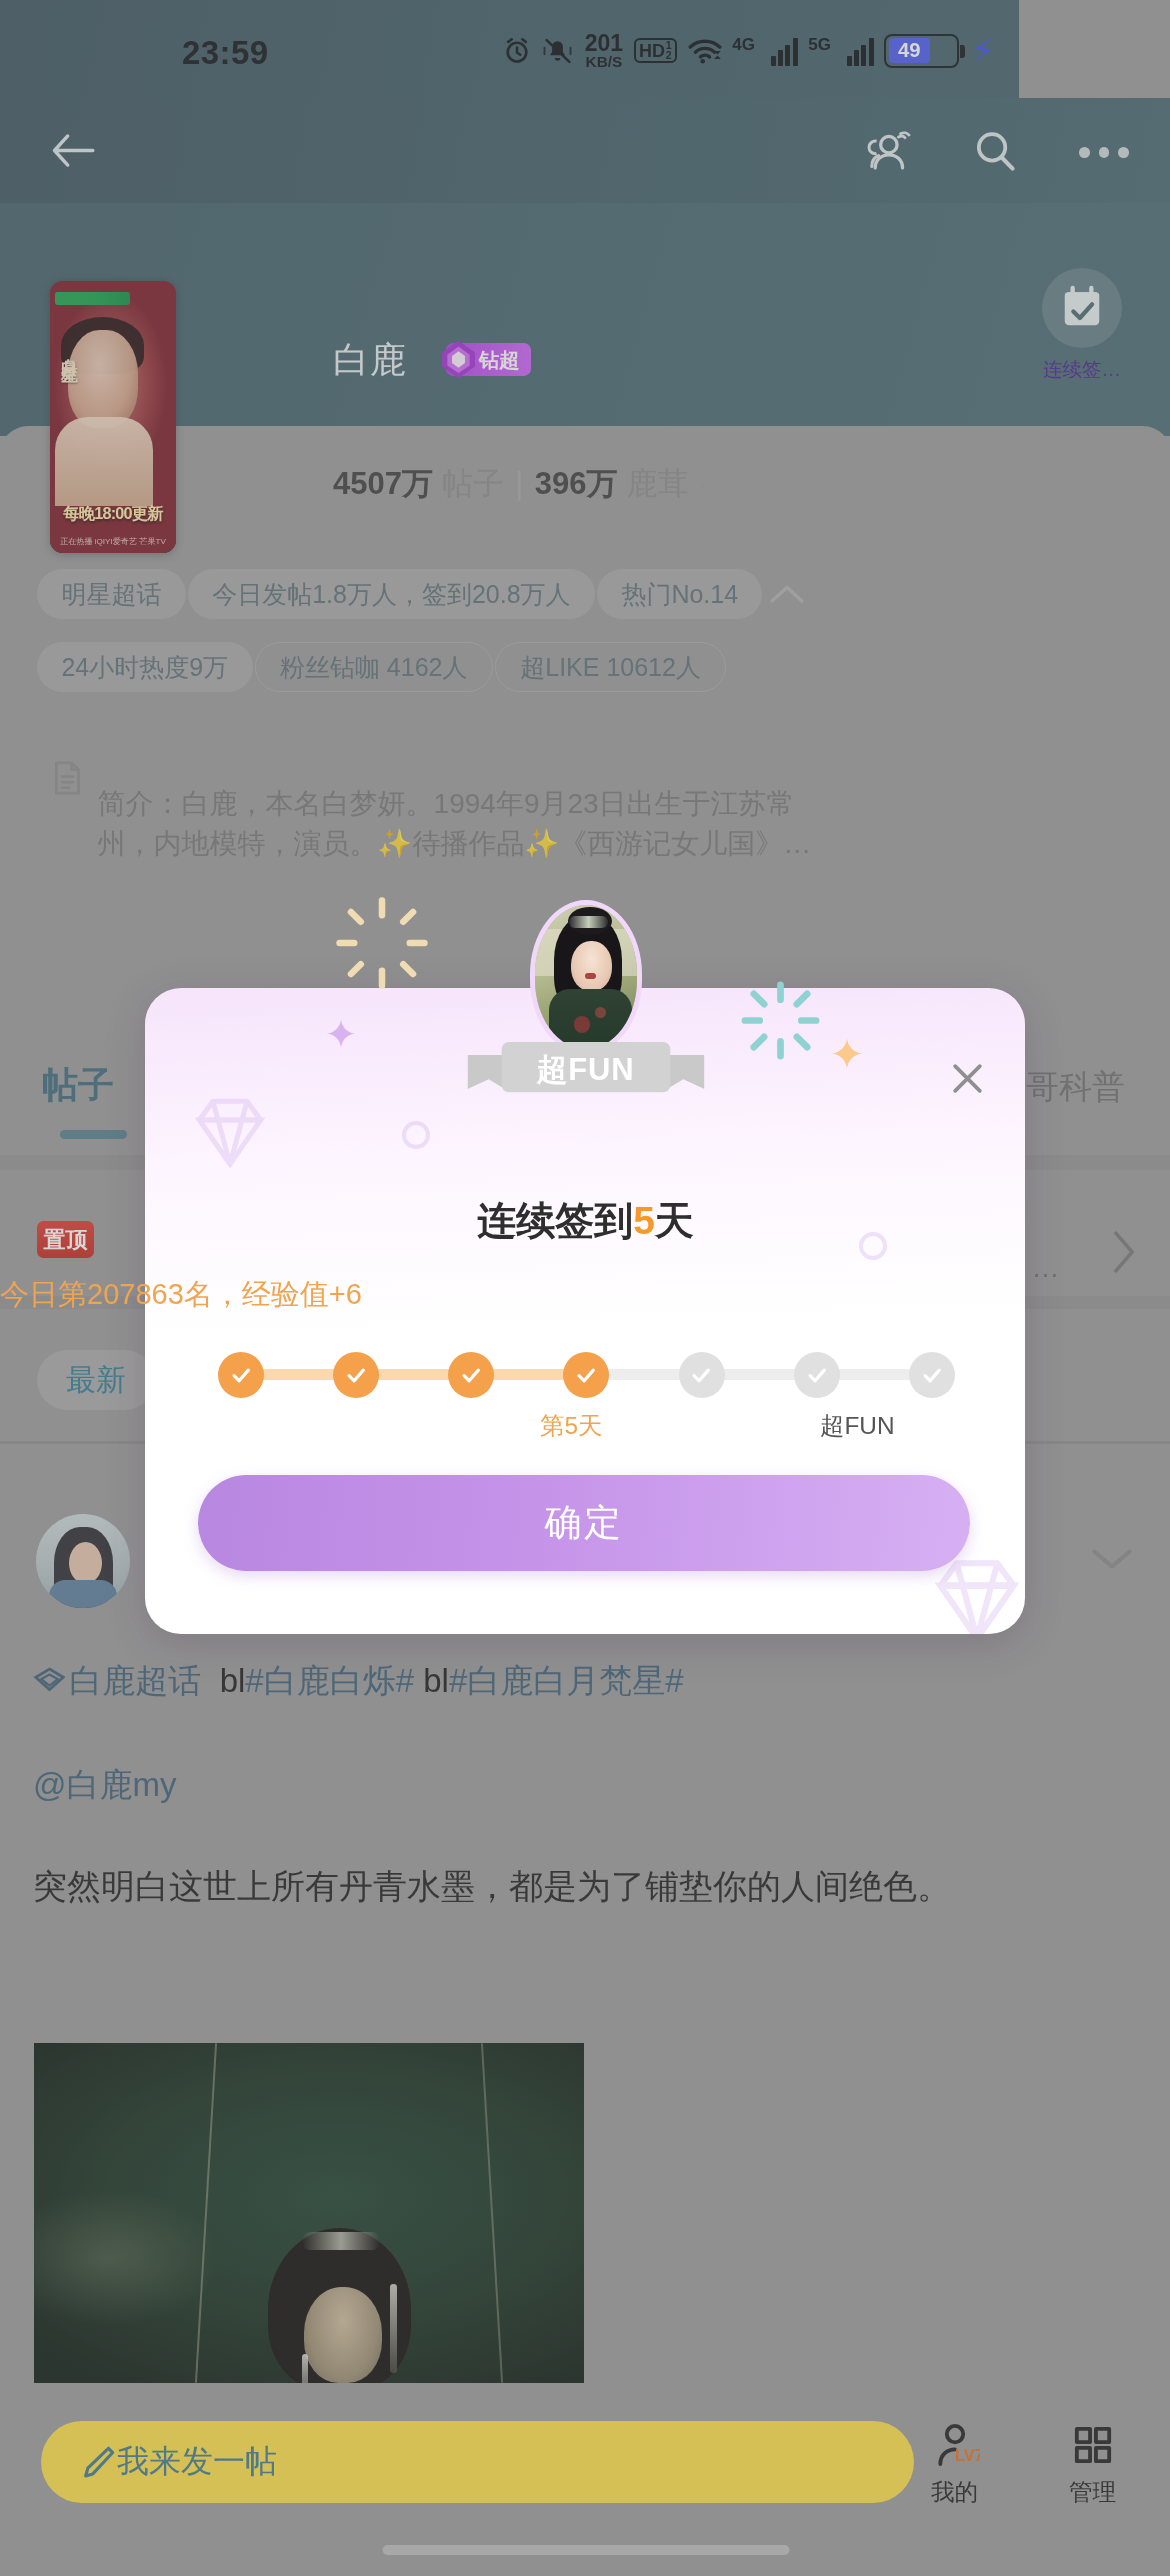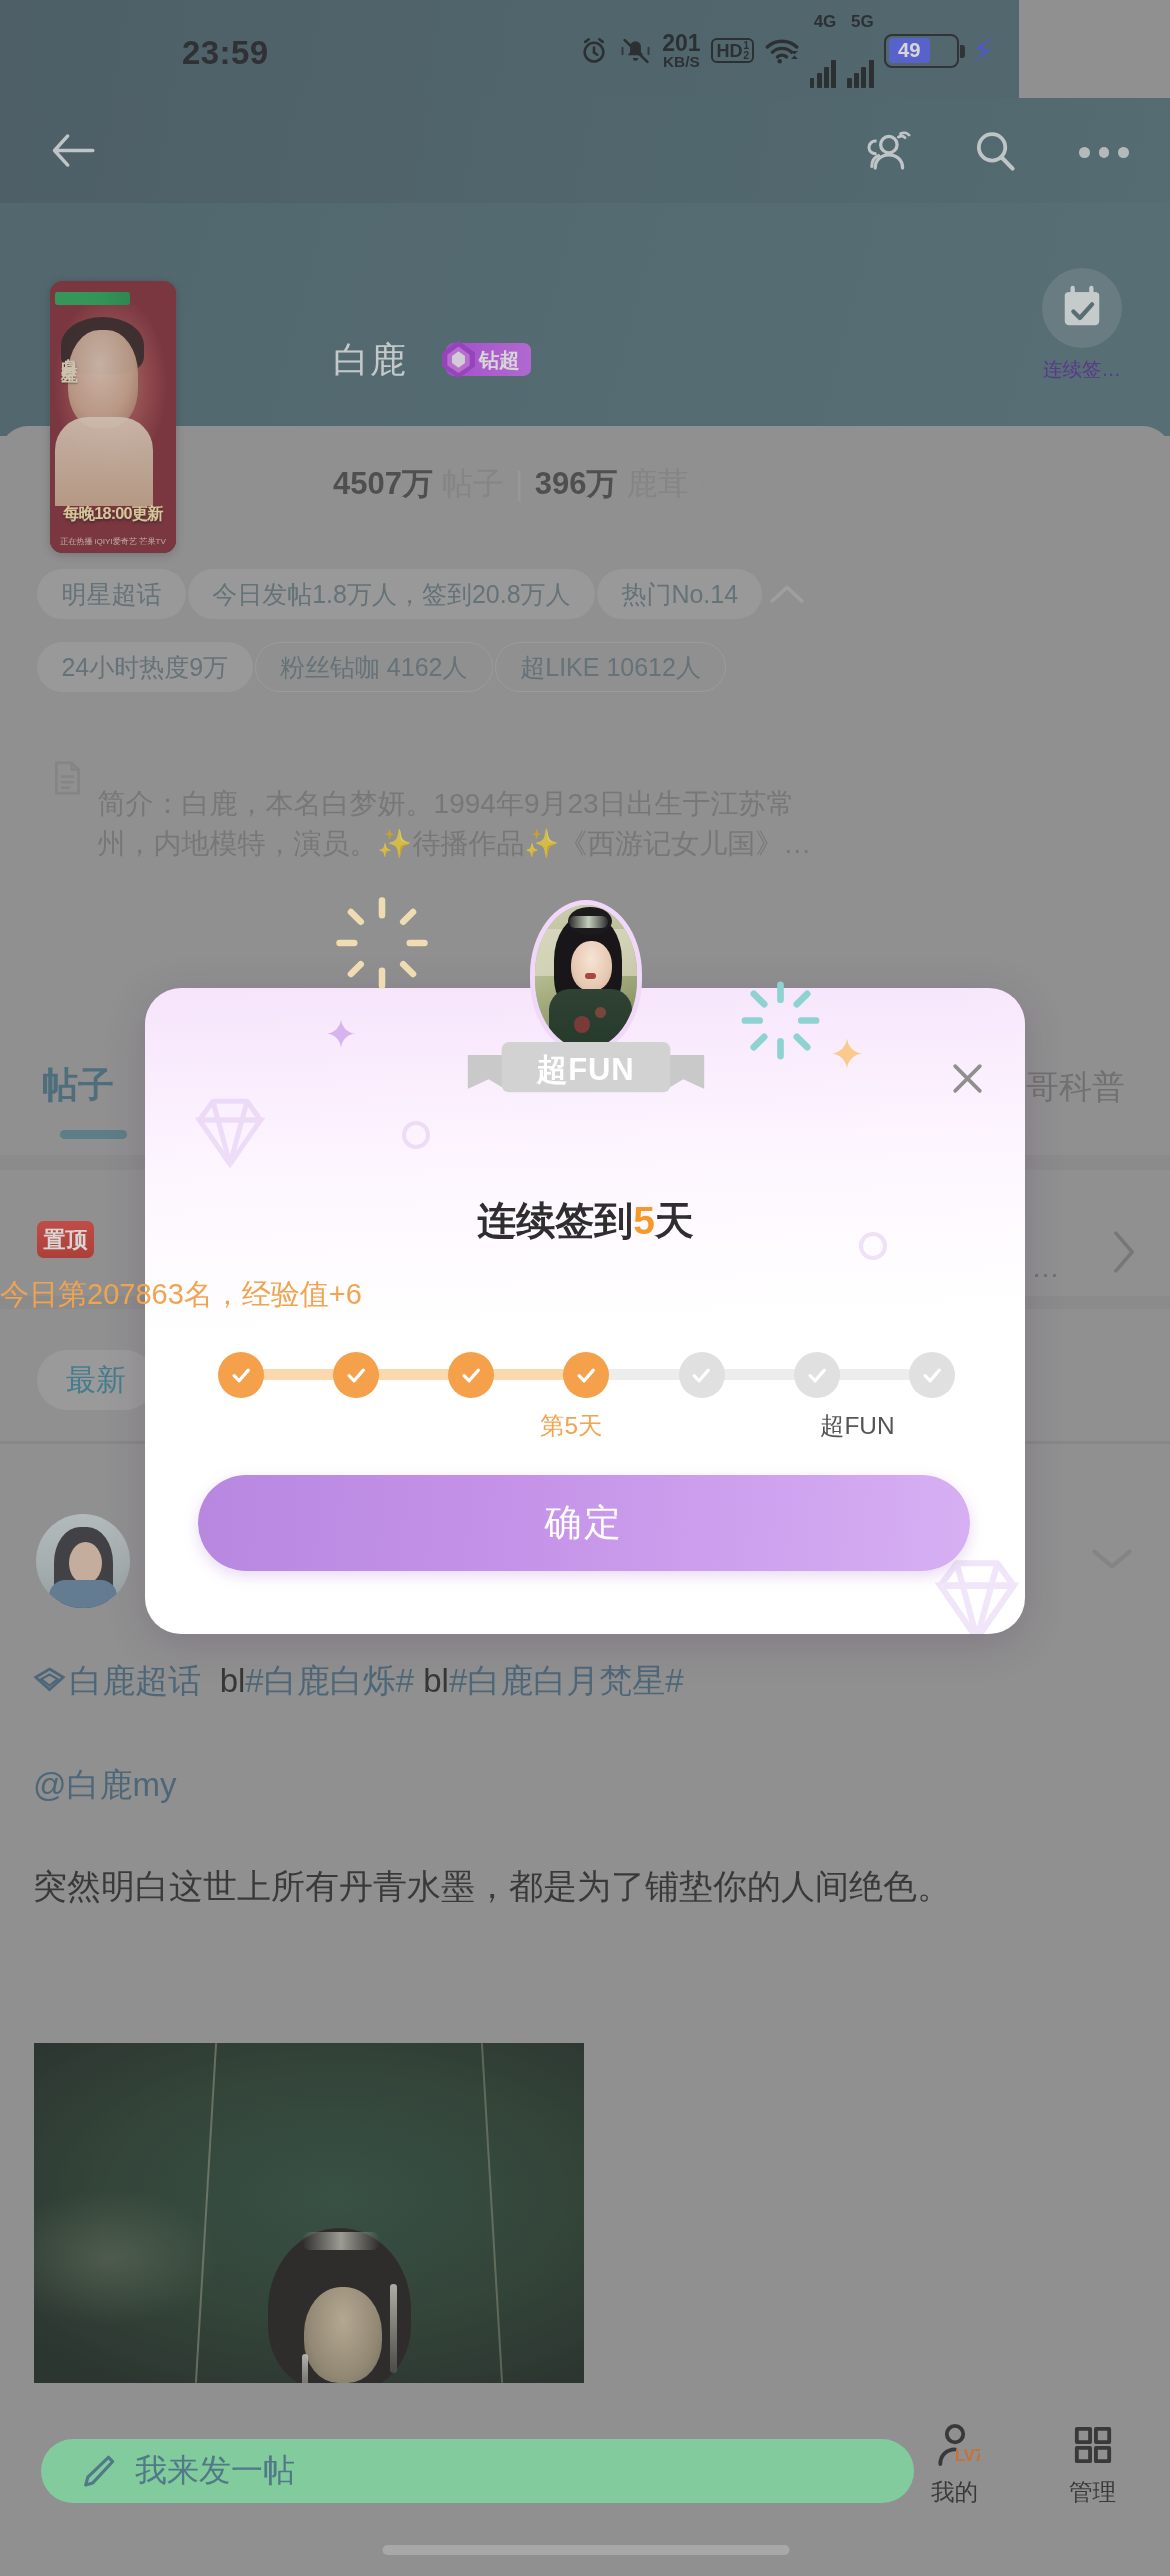--- a/index.html
+++ b/index.html
@@ -27,21 +27,21 @@
   }
   .sb-ico{ display:block; }
   .sb-kb{ display:flex;flex-direction:column;align-items:center;line-height:.98;color:#0e1216;font-weight:700;}
   .sb-kb .n{font-size:23px;}
   .sb-kb .u{font-size:15.4px;}
   .sb-hd{
     border:2.4px solid #0e1216;border-radius:5.7px;padding:0.8px 3.3px;display:flex;align-items:center;
     font-size:18px;font-weight:700;color:#0e1216;line-height:1;
   }
   .sb-hd sub{font-size:10.6px;display:inline-block;line-height:.9;margin-left:0.8px;}
-  .sb-gnet{display:flex;align-items:flex-end;gap:16px;flex-direction:column;}
+  .sb-gnet{display:flex;align-items:flex-end;gap:16px;}
   .sb-gnet .lbl{font-size:17px;font-weight:700;color:#0e1216;line-height:1;margin-bottom:13px;}
   .bars{display:flex;align-items:flex-end;gap:2.4px;height:29px;}
   .bars i{display:block;width:4.9px;background:#0e1216;border-radius:0.8px;}
   .batt{
     width:75px;height:34px;border:2.4px solid #13171b;border-radius:8.1px;
     display:flex;align-items:center;padding:2.4px;position:relative;
   }
   .batt:after{content:"";position:absolute;right:-7.3px;top:9.8px;width:4.1px;height:13px;background:#13171b;border-radius:0 2.4px 2.4px 0;}
   .batt .fill{background:#4a5bf0;height:100%;width:62%;border-radius:4.1px;display:flex;align-items:center;justify-content:center;
     color:#fff;font-size:20.3px;font-weight:700;}
@@ -172,22 +172,22 @@
     background:radial-gradient(ellipse at 50% 35%, #cfbd9e 0%, #9d8f72 65%, #6b6450 100%);}
   .pimg .crown{position:absolute;left:268px;top:189px;width:78px;height:18px;border-radius:8.1px;
     background:linear-gradient(90deg,rgba(220,222,206,.0),rgba(222,226,208,.75),rgba(220,222,206,.0));}
   .pimg .tassel{position:absolute;left:356px;top:241px;width:6.5px;height:89px;border-radius:3.3px;
     background:linear-gradient(180deg,rgba(226,230,215,.85),rgba(180,186,165,.25));}
   .pimg .ear{position:absolute;left:268px;top:311px;width:5.7px;height:55px;border-radius:3.3px;
     background:linear-gradient(180deg,rgba(235,236,226,.85),rgba(180,186,165,.2));}
 
   
   .bottombar{position:absolute;left:0;bottom:0;width:1171px;height:163px;background:#9b9b9b;}
-  .composer{position:absolute;left:41px;bottom:73px;width:873px;height:64px;border-radius:42px;
-    background:#86efac;display:flex;align-items:center;padding-left:39px;gap:18px;}
+  .composer{position:absolute;left:41px;bottom:73px;width:873px;height:82px;border-radius:42px;
+    background:#fde047;display:flex;align-items:center;padding-left:39px;}
   .composer .ph{font-size:32px;color:#3f7b8e;}
   .bnav{position:absolute;right:33px;bottom:68px;display:flex;gap:47px;}
   .bnav .it{width:91px;text-align:center;}
   .bnav .it .lab{font-size:23.6px;color:#1f1f1f;margin-top:3.3px;}
   .homebar{position:absolute;left:50%;transform:translateX(-50%);bottom:21px;width:407px;height:9.8px;border-radius:4.9px;background:#bdbdbd;}
 
   
   .scrim{position:absolute;inset:0;background:rgba(120,120,120,.30);z-index:40;}
 
   

